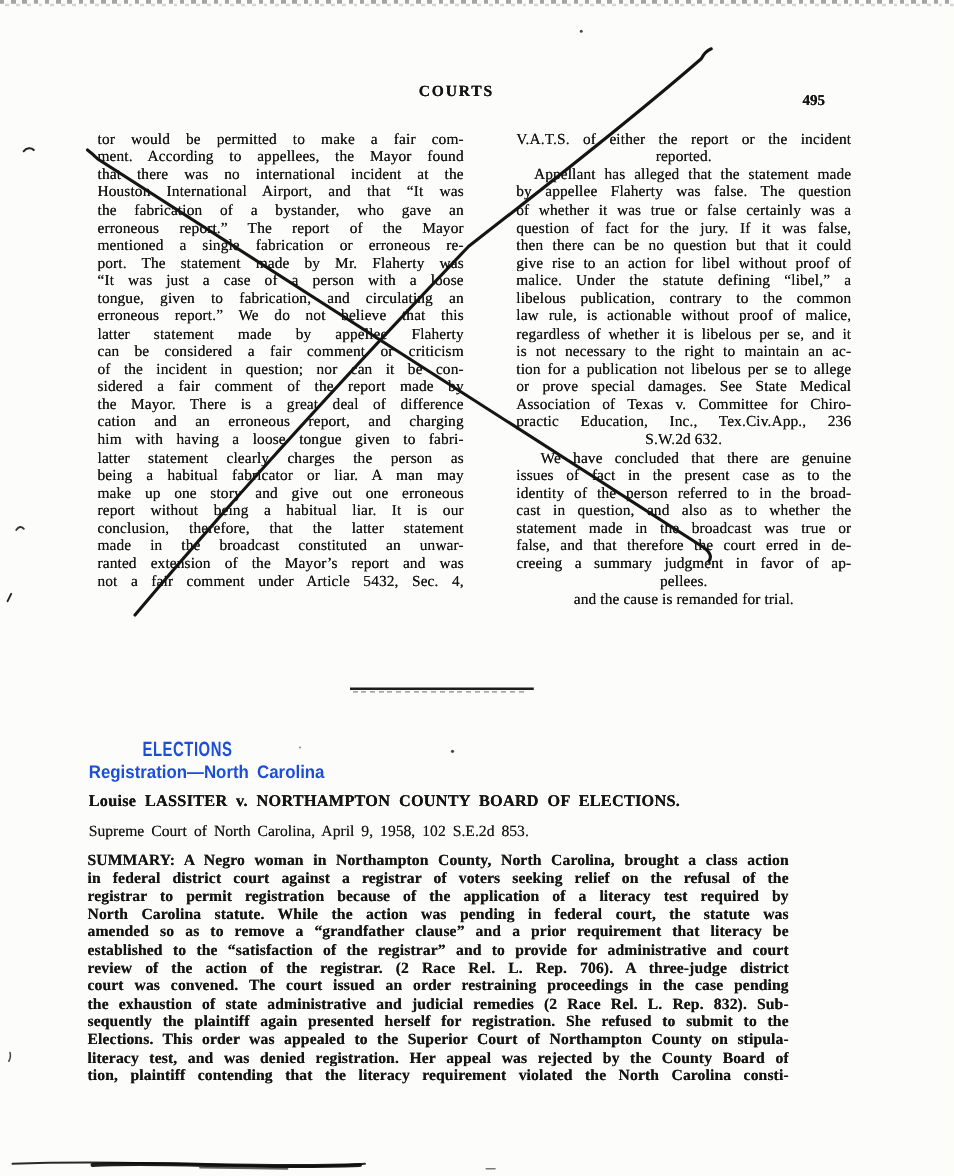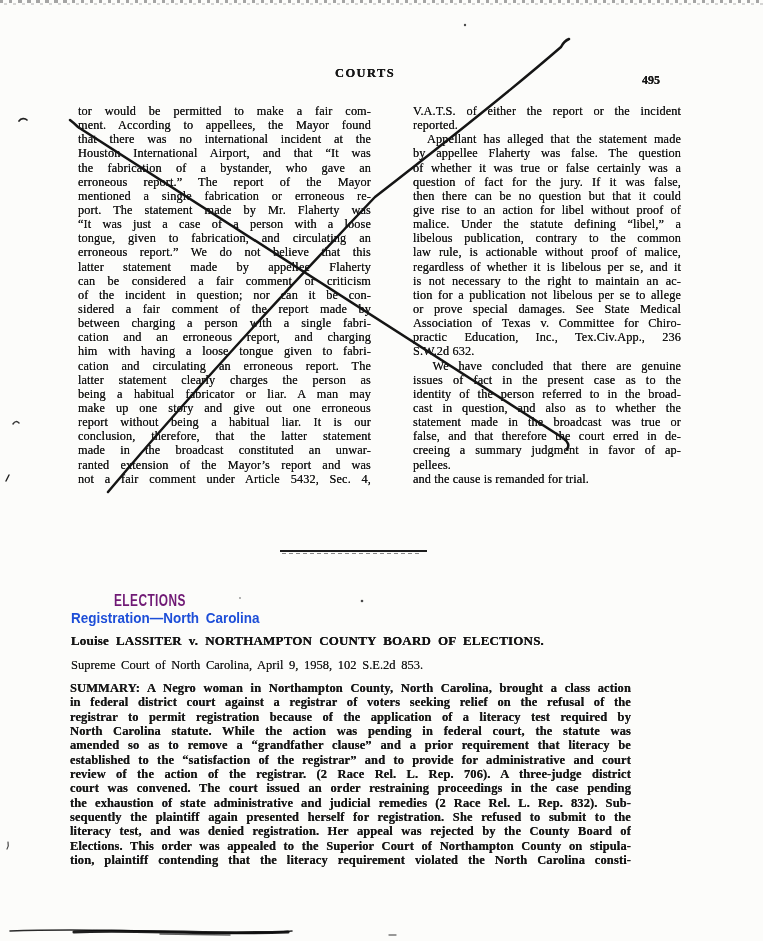--- a/index.html
+++ b/index.html
@@ -31,34 +31,34 @@
   .col{
     position:absolute; top:104px;
     font-size:12.3px; letter-spacing:.1px;
     text-shadow:0 0 .35px rgba(0,0,0,.85);
   }
   .col-left{ left:78px;  width:293px; }
   .col-right{ left:379px; width:268px;margin-left:34px; }
   .col .line{ height:14.15px; line-height:14.15px; }
   .line{ text-align:justify; overflow:hidden; }
   .line:not(.rag)::after{ content:""; display:inline-block; width:100%; height:0; vertical-align:top; }
-  .rag{ text-align:left; }
+  .rag{ text-align:center; }
   .mid-rule{
     position:absolute; left:280px; top:550px; width:147px; height:2px;
     background:#1d1d1d;
   }
   .mid-rule::after{
     content:""; position:absolute; left:2px; top:3px; width:138px; height:1px;
     background:repeating-linear-gradient(90deg,#555 0 4px, rgba(0,0,0,0) 4px 7px);
     opacity:.7;
   }
   .sec-heading{
     position:absolute; left:70px; top:591px;
     font-family:"Liberation Sans", sans-serif; font-weight:bold;
-    font-size:16.5px; color:#701a75; white-space:nowrap;padding-left:44px;
+    font-size:16.5px; color:#1d4ed8; white-space:nowrap;padding-left:44px;
   }
   .sec-heading .squeeze{ display:inline-block; transform:scaleX(.72); transform-origin:0 50%; letter-spacing:.6px;}
   .sec-subheading{
     position:absolute; left:71px; top:610px;
     font-family:"Liberation Sans", sans-serif; font-weight:bold;
     font-size:14.5px; color:#1d4ed8; white-space:nowrap;
   }
   .sec-subheading .squeeze{ display:inline-block; transform:scaleX(.93); transform-origin:0 50%; word-spacing:3px;}
   .case-title{
     position:absolute; left:71px; top:633px;
@@ -98,24 +98,23 @@
       <div class="line">erroneous report.”  The report of the Mayor</div>
       <div class="line">mentioned a single fabrication or erroneous re-</div>
       <div class="line">port.  The statement made by Mr. Flaherty was</div>
       <div class="line">“It was just a case of a person with a loose</div>
       <div class="line">tongue, given to fabrication, and circulating an</div>
       <div class="line">erroneous report.”  We do not believe that this</div>
       <div class="line">latter statement made by appellee Flaherty</div>
       <div class="line">can be considered a fair comment or criticism</div>
       <div class="line">of the incident in question; nor can it be con-</div>
       <div class="line">sidered a fair comment of the report made by</div>
-      <div class="line">between charging a person with a single fabri-</div>
+      <div class="line">the Mayor.  There is a great deal of difference</div>
       <div class="line">cation and an erroneous report, and charging</div>
       <div class="line">him with having a loose tongue given to fabri-</div>
-      <div class="line">cation and circulating an erroneous report.  The</div>
       <div class="line">latter statement clearly charges the person as</div>
       <div class="line">being a habitual fabricator or liar.  A man may</div>
       <div class="line">make up one story and give out one erroneous</div>
       <div class="line">report without being a habitual liar.  It is our</div>
       <div class="line">conclusion, therefore, that the latter statement</div>
       <div class="line">made in the broadcast constituted an unwar-</div>
       <div class="line">ranted extension of the Mayor’s report and was</div>
       <div class="line">not a fair comment under Article 5432, Sec. 4,</div>
     </div>
   <div class="col col-right">
@@ -160,22 +159,22 @@
       <div class="line">SUMMARY:  A Negro woman in Northampton County, North Carolina, brought a class action</div>
       <div class="line">in federal district court against a registrar of voters seeking relief on the refusal of the</div>
       <div class="line">registrar to permit registration because of the application of a literacy test required by</div>
       <div class="line">North Carolina statute.  While the action was pending in federal court, the statute was</div>
       <div class="line">amended so as to remove a “grandfather clause” and a prior requirement that literacy be</div>
       <div class="line">established to the “satisfaction of the registrar” and to provide for administrative and court</div>
       <div class="line">review of the action of the registrar.  (2 Race Rel. L. Rep. 706).  A three-judge district</div>
       <div class="line">court was convened.  The court issued an order restraining proceedings in the case pending</div>
       <div class="line">the exhaustion of state administrative and judicial remedies (2 Race Rel. L. Rep. 832).  Sub-</div>
       <div class="line">sequently the plaintiff again presented herself for registration.  She refused to submit to the</div>
+      <div class="line">Elections.  This order was appealed to the Superior Court of Northampton County on stipula-</div>
       <div class="line">literacy test, and was denied registration.  Her appeal was rejected by the County Board of</div>
-      <div class="line">Elections.  This order was appealed to the Superior Court of Northampton County on stipula-</div>
       <div class="line">tion, plaintiff contending that the literacy requirement violated the North Carolina consti-</div>
     </div>
 
   <svg class="overlay" width="763" height="941" viewBox="0 0 763 941">
 
     <g fill="none" stroke="#151515" stroke-linecap="round">
       <path d="M569 39 Q564 41 561 47 Q500 100 375 197 Q215 365 108 492" stroke-width="2.5"></path>
       <path d="M70 120 Q74 123 78 127 Q300 270 563 438 Q571 444 567 449" stroke-width="2.5"></path>
     </g>
 

